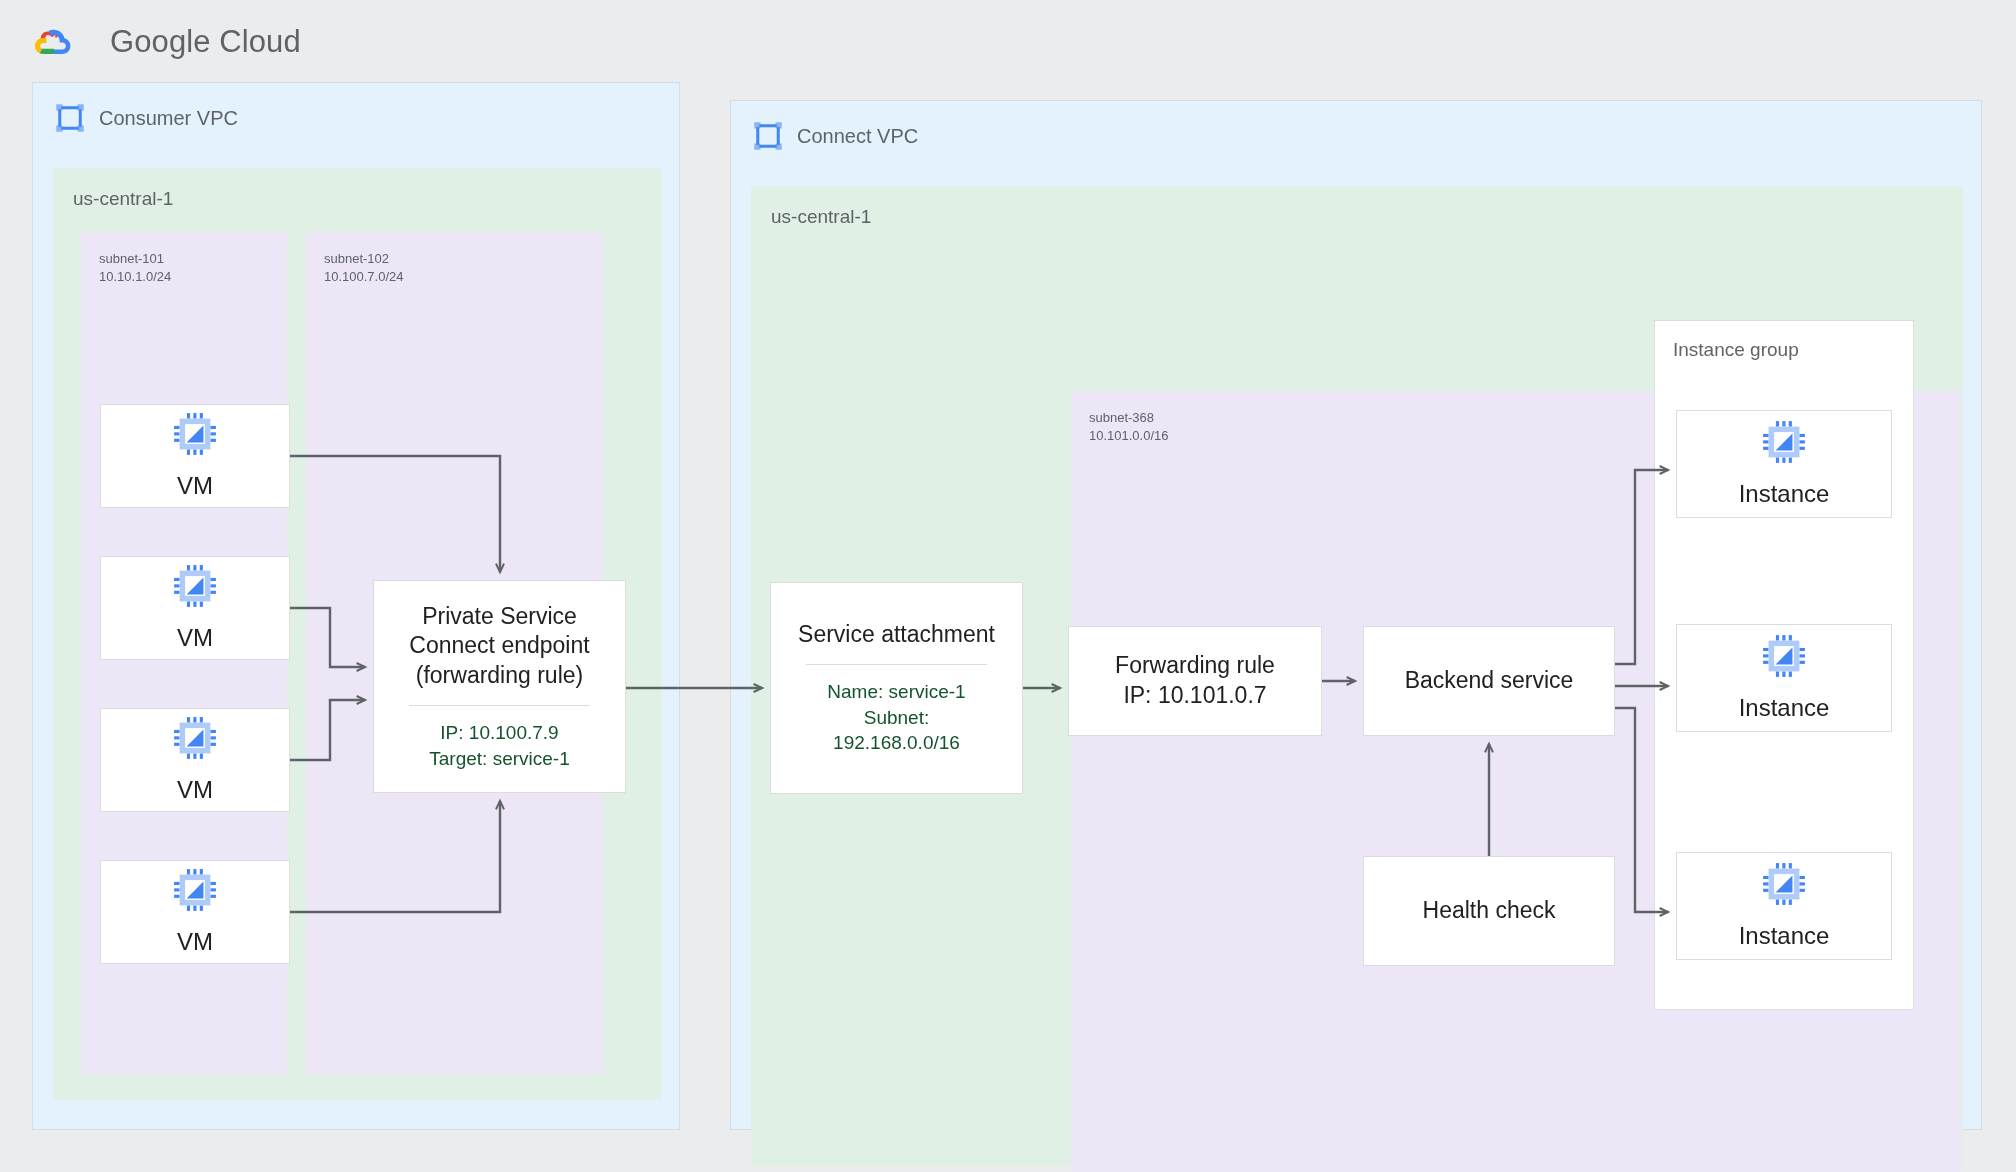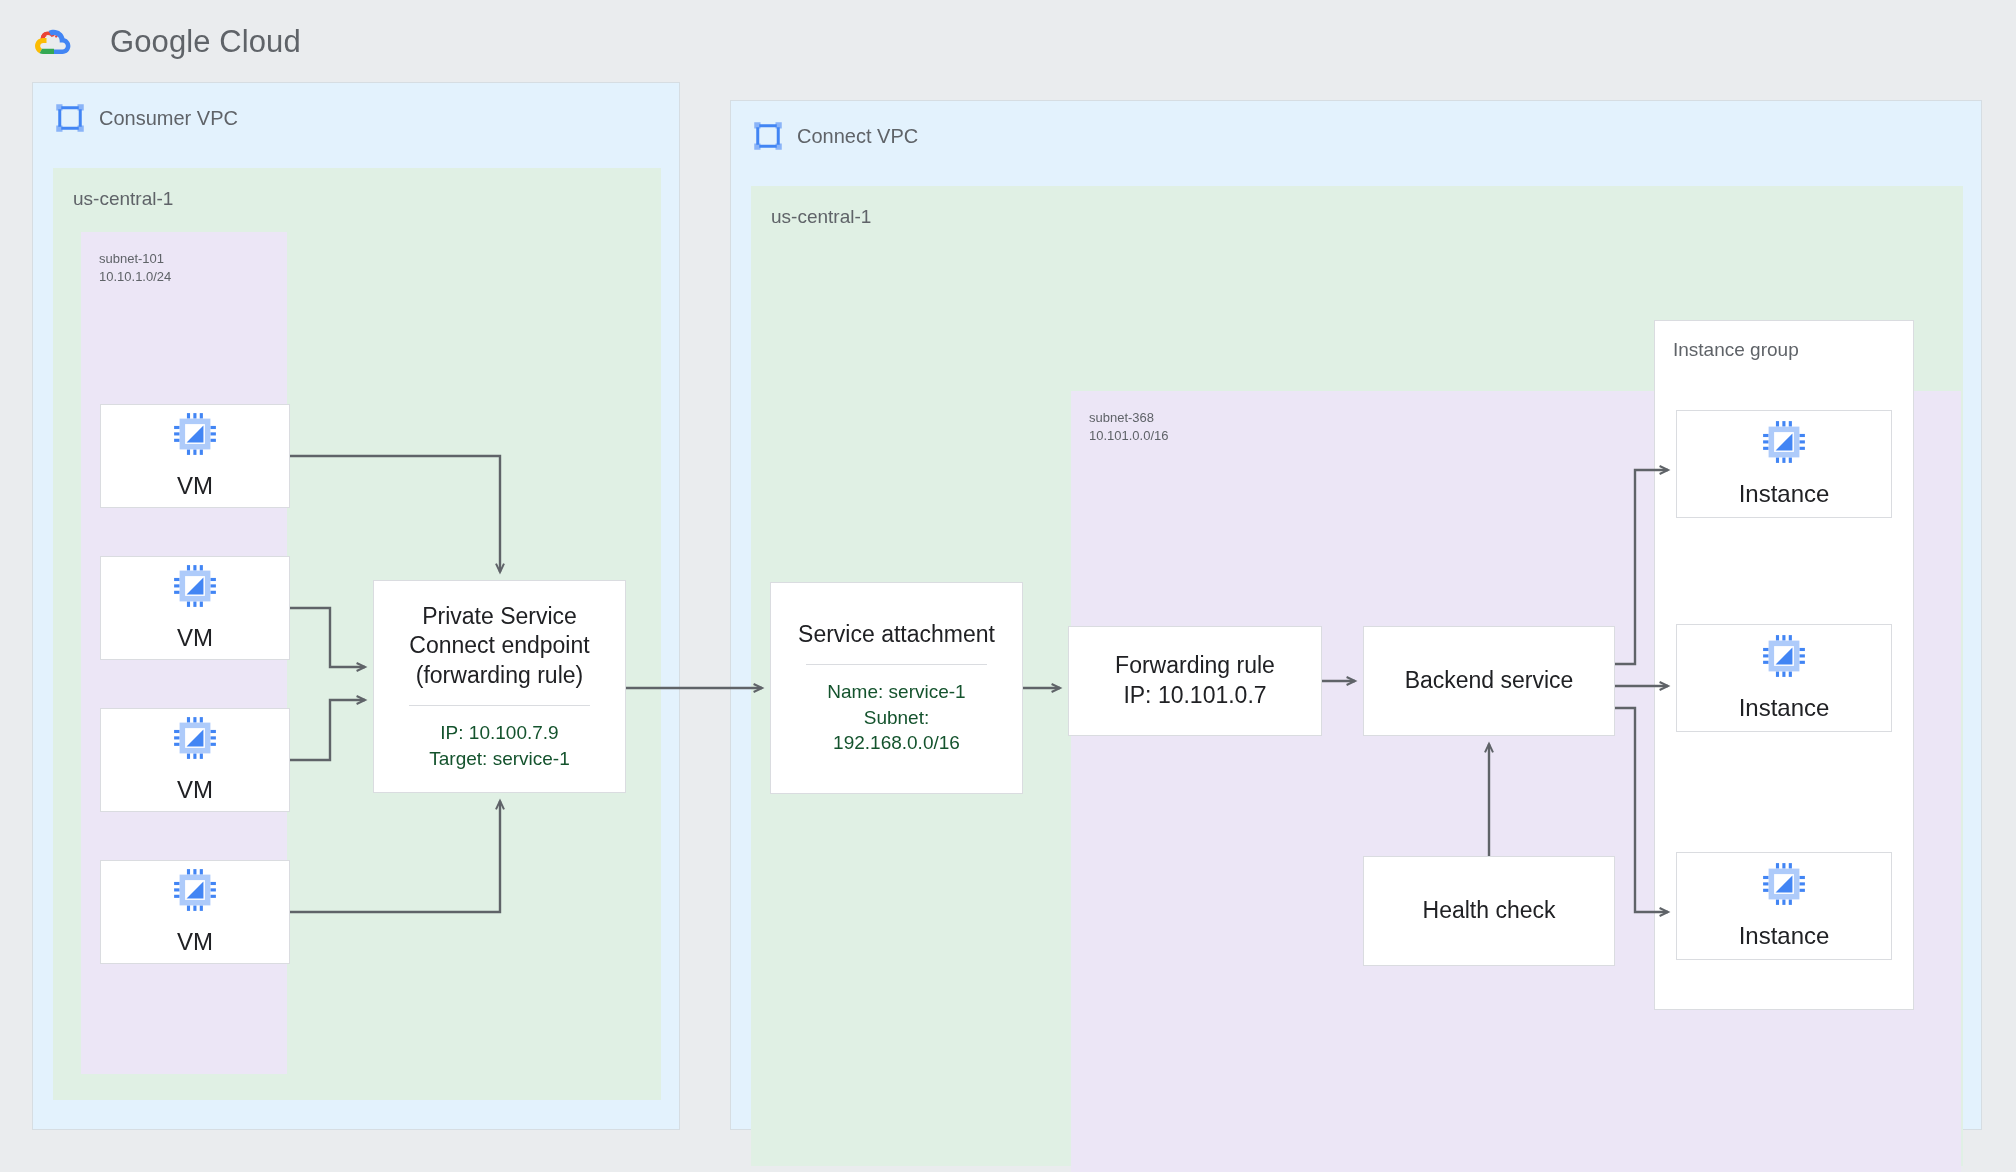--- a/index.html
+++ b/index.html
@@ -130,20 +130,24 @@
     </div>
 
     <div class="region" style="left:20px; top:85px; width:608px; height:932px;">
       <span class="region-label">us-central-1</span>
 
       <div class="subnet" style="left:28px; top:64px; width:206px; height:842px;">
         <span class="subnet-label">subnet-101
 10.10.1.0/24</span>
       </div>
 
+      <div class="subnet" style="left:253px; top:64px; width:297px; height:842px;">
+        <span class="subnet-label">subnet-102
+10.100.7.0/24</span>
+      </div>
     </div>
   </div>
 
   <div class="node vm-node" style="left:100px; top:404px; width:190px; height:104px;">
     <svg class="vm-icon" viewBox="0 0 24 24">
       <rect x="7.6" y="0.6" width="1.7" height="3" fill="#4285f4"></rect>
       <rect x="11.1" y="0.6" width="1.7" height="3" fill="#4285f4"></rect>
       <rect x="14.6" y="0.6" width="1.7" height="3" fill="#4285f4"></rect>
       <rect x="7.6" y="20.4" width="1.7" height="3" fill="#4285f4"></rect>
       <rect x="11.1" y="20.4" width="1.7" height="3" fill="#4285f4"></rect>

